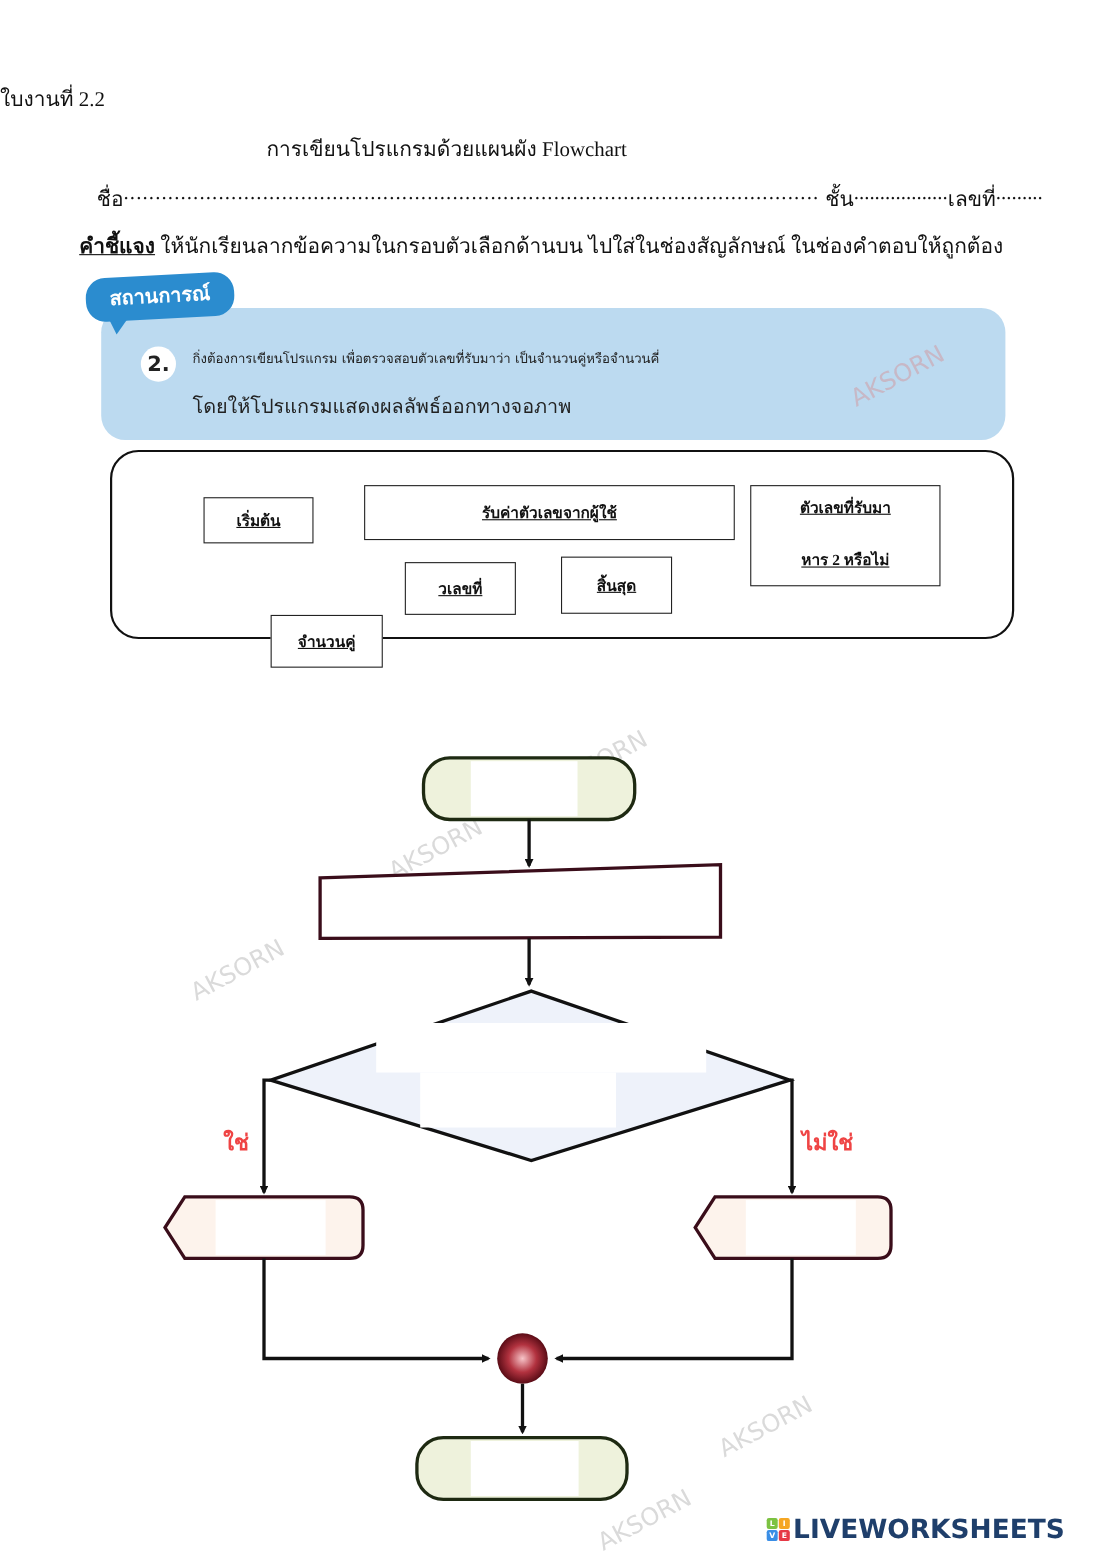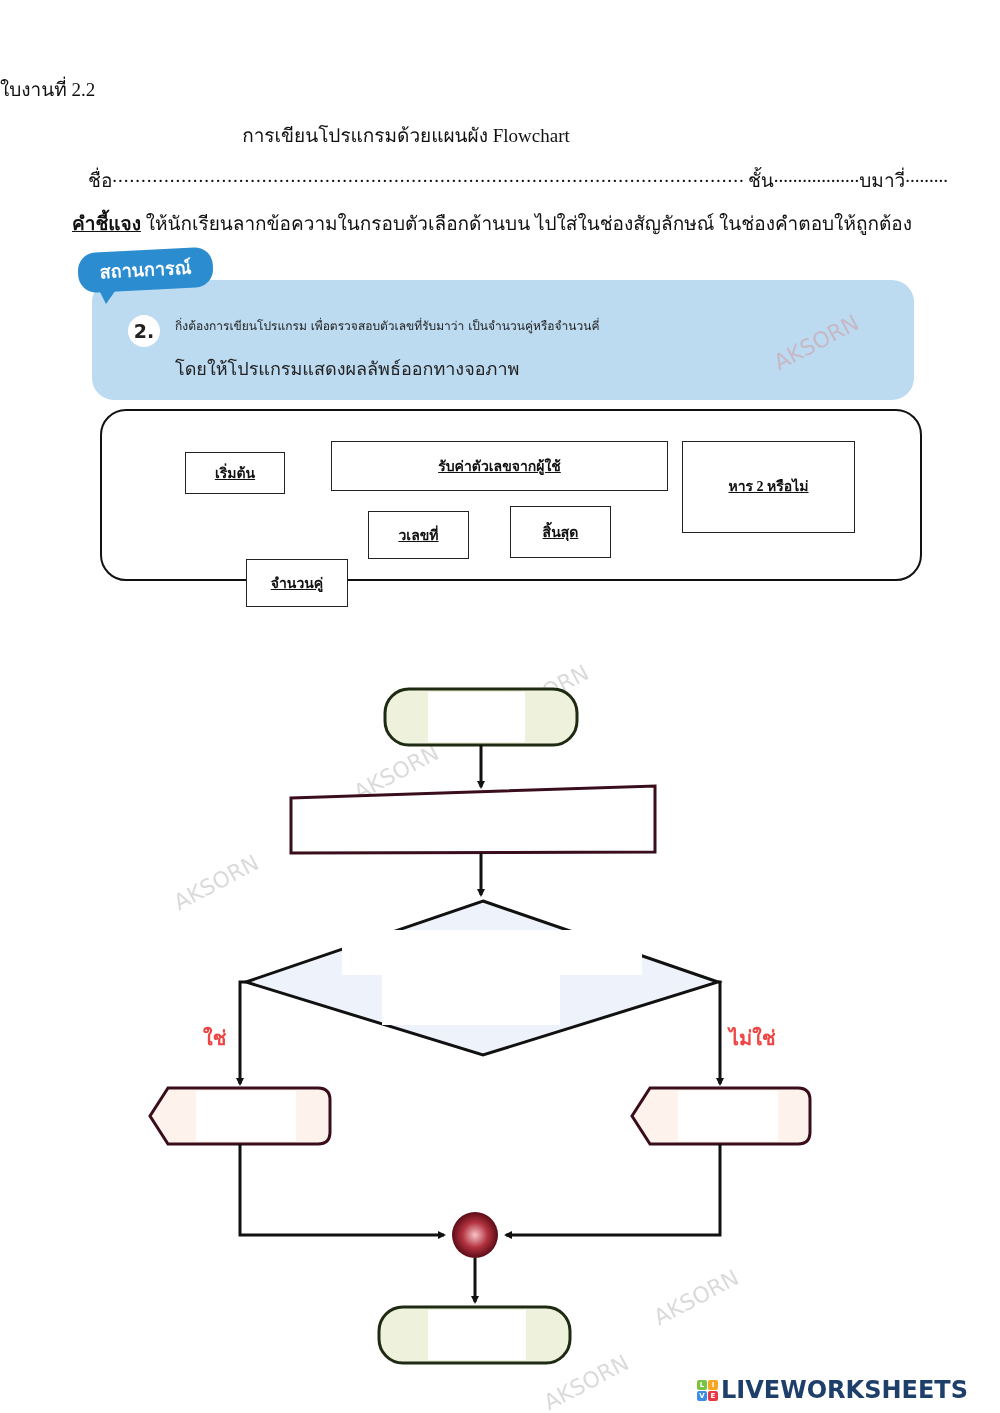--- a/index.html
+++ b/index.html
@@ -38,36 +38,37 @@
 </head>
 <body>
 
 <div class="abs title">ใบงานที่ 2.2</div>
 <div class="abs subtitle">การเขียนโปรแกรมด้วยแผนผัง Flowchart</div>
 <div class="abs nameline">
   <span>ชื่อ</span>
   <span class="dots">..............................................................................................................</span>
   <span>ชั้น</span>
   <span>..................</span>
-  <span>บมาวี่</span>
+  <span>เลขที่</span>
   <span>.........</span>
 </div>
 <div class="abs instr"><b>คำชี้แจง</b><span> ให้นักเรียนลากข้อความในกรอบตัวเลือกด้านบน ไปใส่ในช่องสัญลักษณ์ ในช่องคำตอบให้ถูกต้อง</span></div>
 
 <div class="abs scenario-box"></div>
 <div class="abs scenario-tail"></div>
 <div class="abs scenario-tag">สถานการณ์</div>
 <div class="abs num-circle">2.</div>
 <div class="abs scenario-line1">กิ่งต้องการเขียนโปรแกรม  เพื่อตรวจสอบตัวเลขที่รับมาว่า  เป็นจำนวนคู่หรือจำนวนคี่</div>
 <div class="abs scenario-line2">โดยให้โปรแกรมแสดงผลลัพธ์ออกทางจอภาพ</div>
 
 <div class="abs options-frame"></div>
 <div class="abs opt" style="left:185px;top:452px;width:98px;height:40px;">เริ่มต้น</div>
 <div class="abs opt" style="left:331px;top:441px;width:335px;height:48px;text-align:center;">รับค่าตัวเลขจากผู้ใช้</div>
 <div class="abs opt two" style="left:682px;top:441px;width:171px;height:90px;">
+  <span>ตัวเลขที่รับมา</span>
   <span>หาร 2 หรือไม่</span>
 </div>
 <div class="abs opt" style="left:246px;top:511px;width:100px;height:46px;margin-top:48px;">จำนวนคู่</div>
 <div class="abs opt" style="left:368px;top:511px;width:99px;height:46px;">วเลขที่</div>
 <div class="abs opt" style="left:510px;top:506px;width:99px;height:50px;">สิ้นสุด</div>
 
 <div class="abs watermark red" style="left:770px;top:330px;">AKSORN</div>
 <div class="abs watermark" style="left:500px;top:680px;">AKSORN</div>
 <div class="abs watermark" style="left:350px;top:760px;">AKSORN</div>
 <div class="abs watermark" style="left:170px;top:870px;">AKSORN</div>

